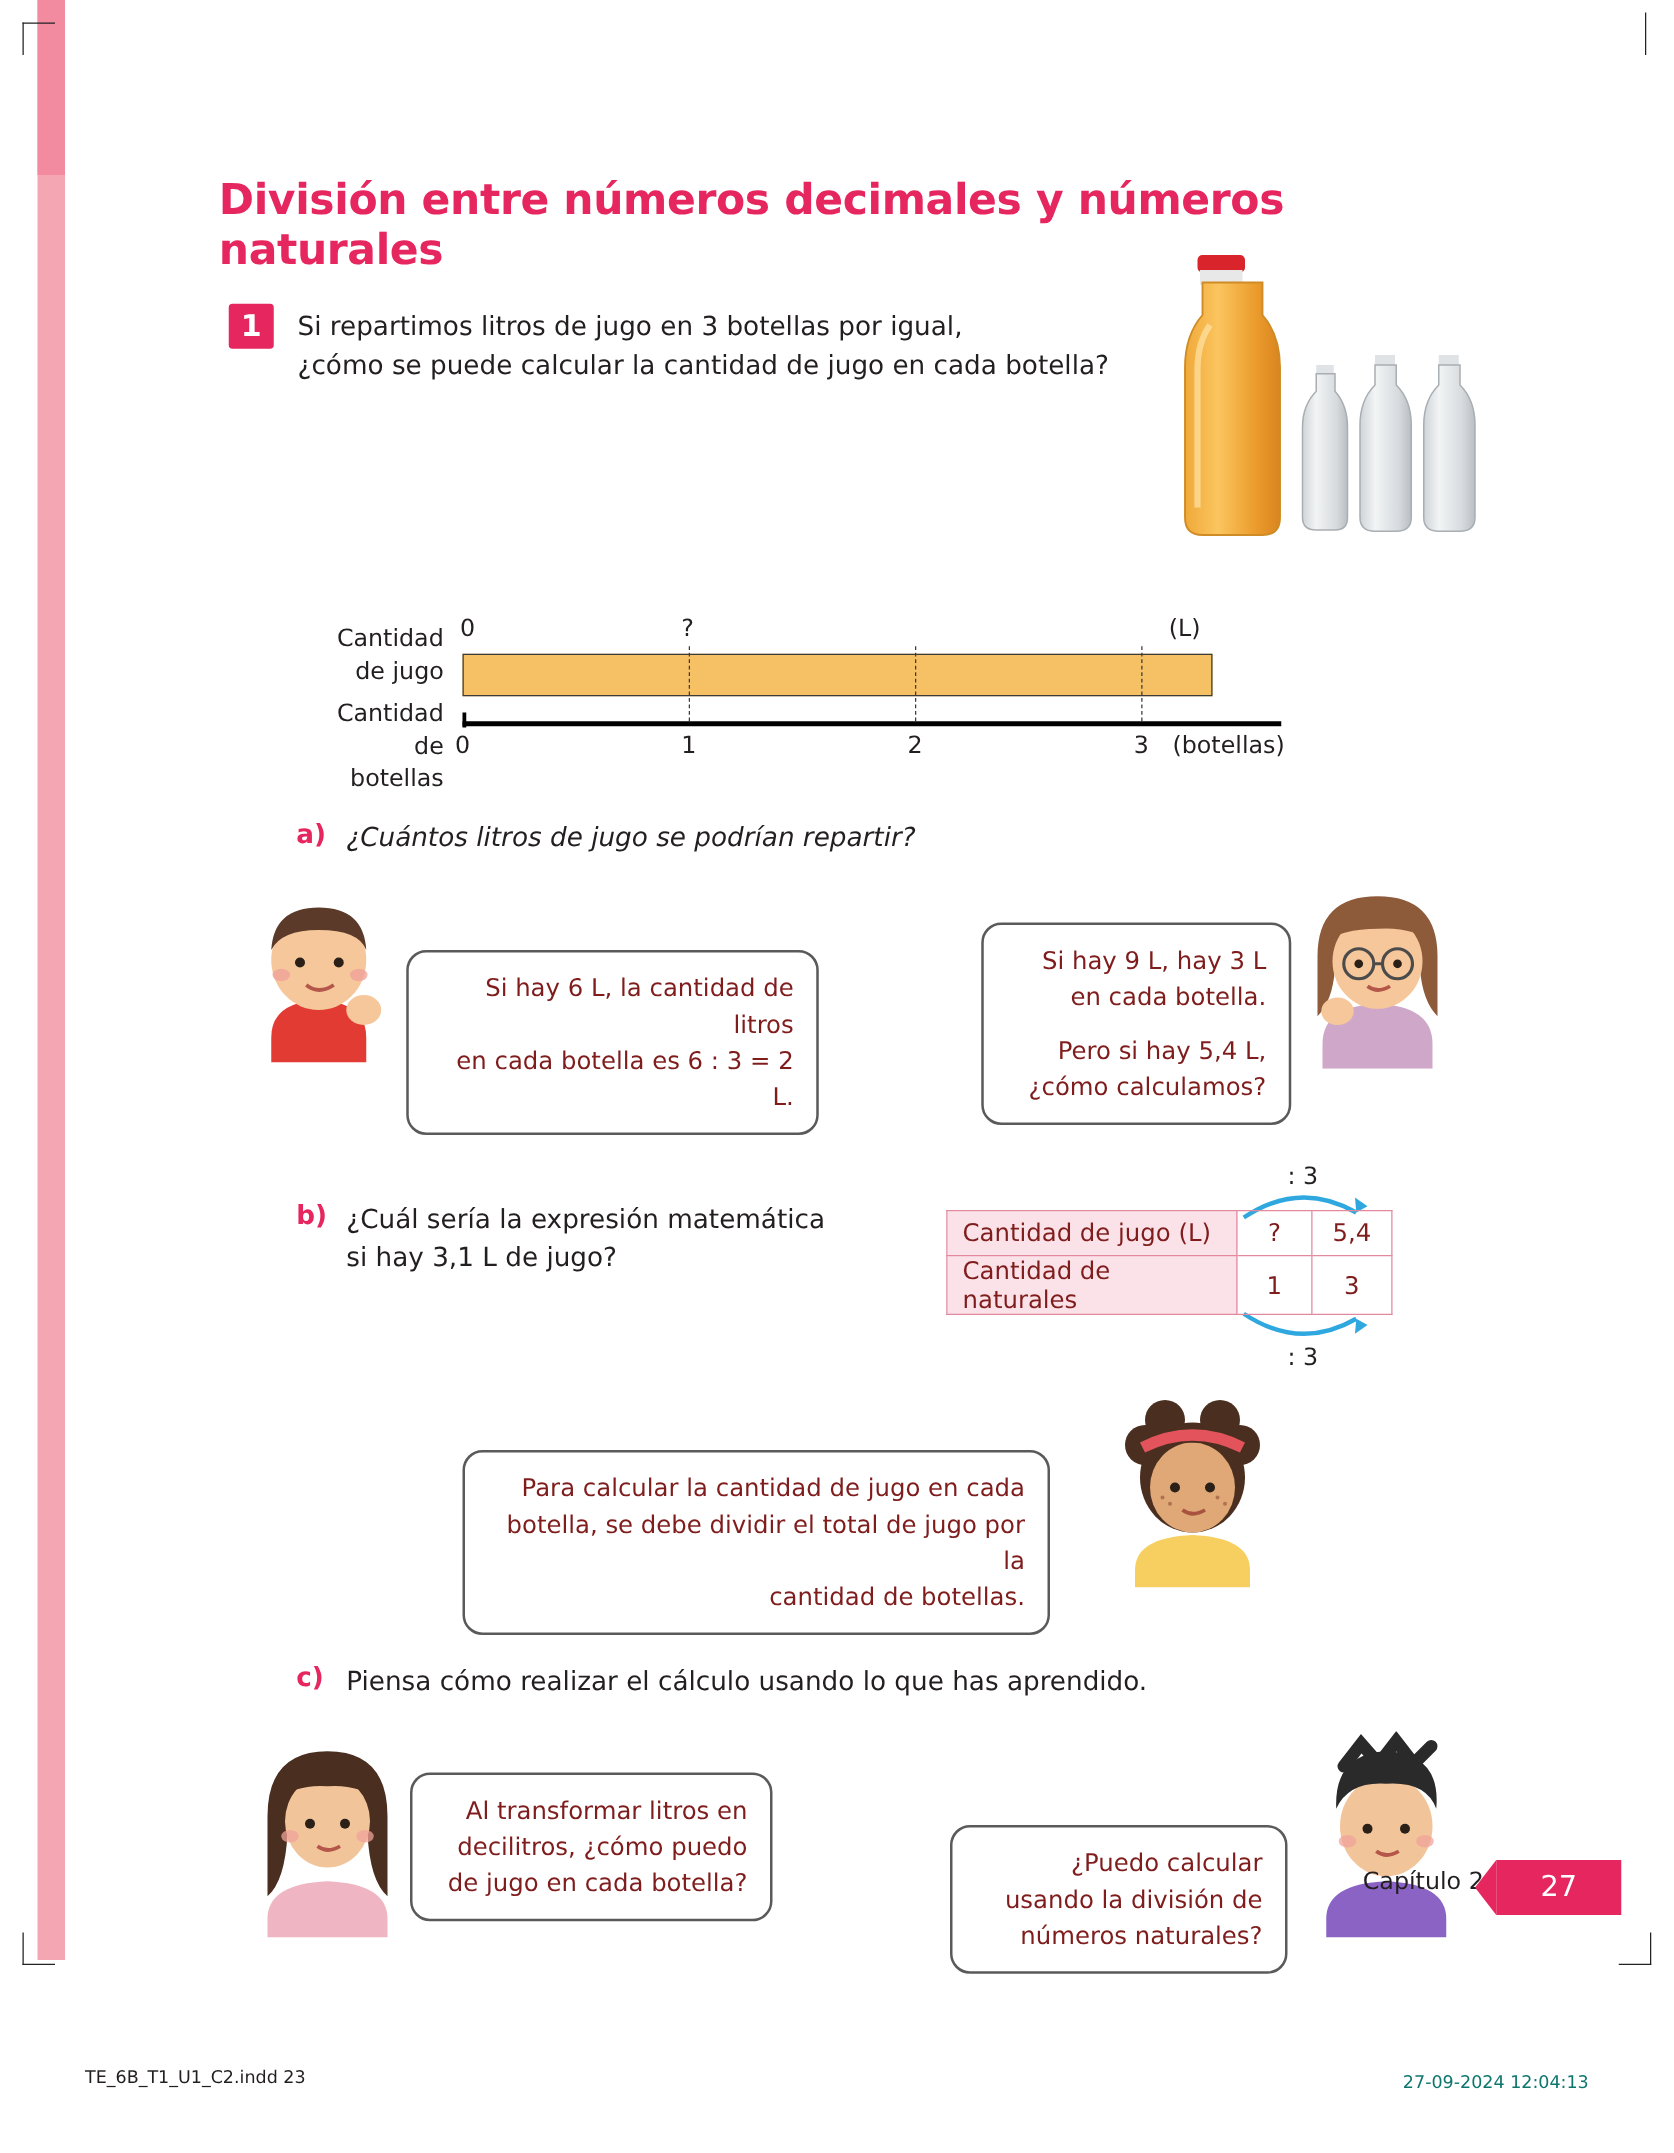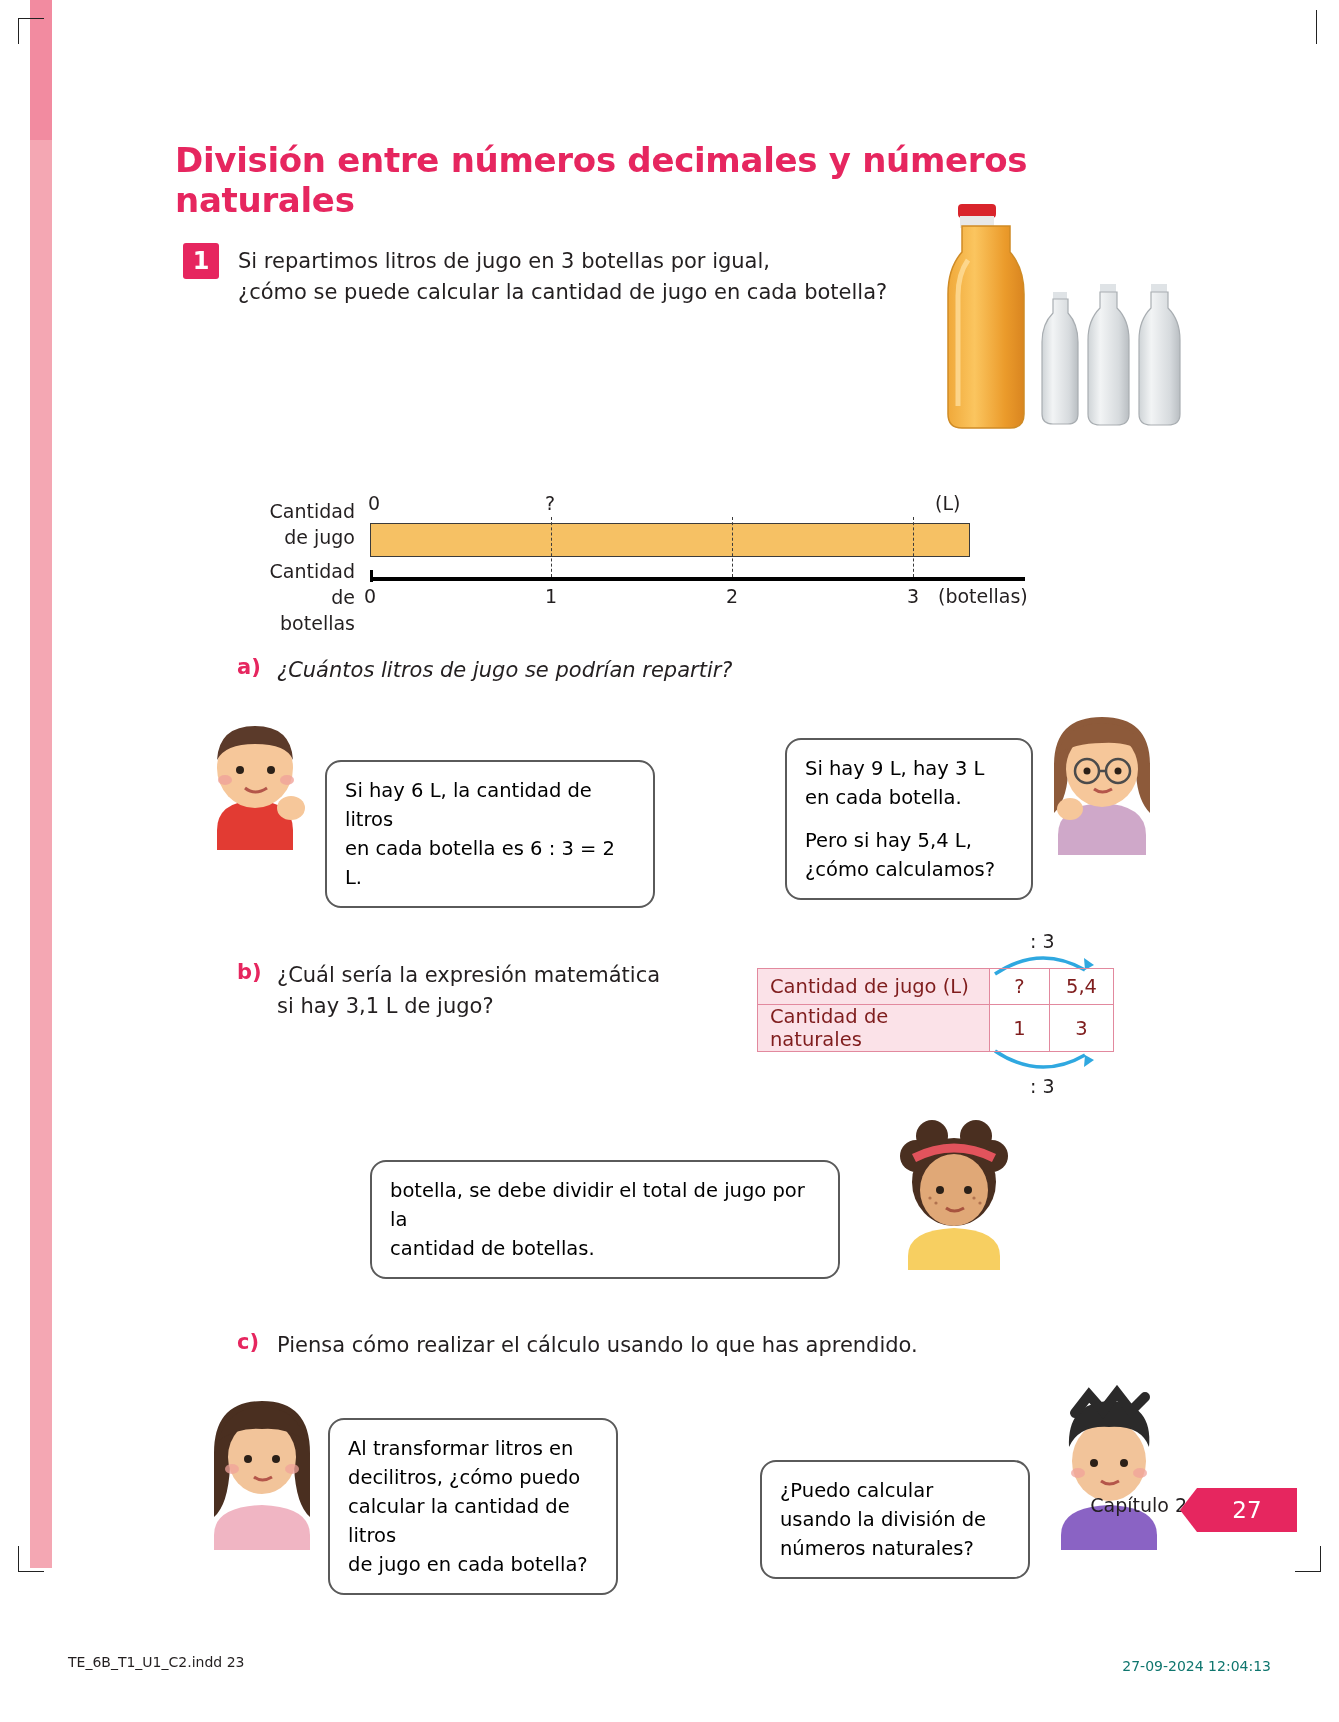--- a/index.html
+++ b/index.html
@@ -108,21 +108,22 @@
 
   
   .bubble {
     position: absolute;
     background: #fff;
     border: 2px solid #5a5a5a;
     border-radius: 16px;
     padding: 14px 18px;
     font-size: 19.5px;
     line-height: 29px;
-    color: #000000;
+    color: #7f1d1d;
+    text-align: right;
   }
   .bubble p { margin: 0; }
   .bubble p + p { margin-top: 14px; }
 
   
   .tbl {
     position: absolute;
     left: 757px; top: 968px;
     border-collapse: collapse;
     font-size: 19.5px;
@@ -330,20 +331,21 @@
   </tr>
   <tr>
     <td class="lbl">Cantidad de naturales</td>
     <td class="v1">1</td>
     <td class="v2">3</td>
   </tr>
 </tbody>
   </table>
 
 <div class="bubble" style="left:370px; top:1160px; width:470px;">
+  <p>Para calcular la cantidad de jugo en cada</p>
   <p style="margin-top:0">botella, se debe dividir el total de jugo por la</p>
   <p style="margin-top:0">cantidad de botellas.</p>
 </div>
 
 <div style="position:absolute; left:890px; top:1110px; width:130px; height:160px;">
   <svg width="130" height="160" viewBox="0 0 130 160">
     <path d="M18 146 Q18 120 64 118 Q110 120 110 146 L110 160 L18 160 Z" fill="#f7cf61"></path>
     <ellipse cx="64" cy="72" rx="42" ry="44" fill="#4a2f20"></ellipse>
     <circle cx="26" cy="46" r="16" fill="#4a2f20"></circle>
     <circle cx="102" cy="46" r="16" fill="#4a2f20"></circle>
@@ -375,21 +377,20 @@
     <circle cx="78" cy="74" r="4" fill="#2b2018"></circle>
     <path d="M56 92 Q64 98 74 92" stroke="#b4564a" stroke-width="3" fill="none"></path>
     <ellipse cx="34" cy="84" rx="7" ry="5" fill="#f0a39a" opacity="0.75"></ellipse>
     <ellipse cx="94" cy="84" rx="7" ry="5" fill="#f0a39a" opacity="0.75"></ellipse>
   </svg>
 </div>
 
 <div class="bubble" style="left:328px; top:1418px; width:290px;">
   <p>Al transformar litros en</p>
   <p style="margin-top:0">decilitros, ¿cómo puedo</p>
-  <p style="margin-top:0">calcular la cantidad de litros</p>
   <p style="margin-top:0">de jugo en cada botella?</p>
 </div>
 
 <div class="bubble" style="left:760px; top:1430px; width:270px;margin-top:30px;">
   <p>¿Puedo calcular</p>
   <p style="margin-top:0">usando la división de</p>
   <p style="margin-top:0">números naturales?</p>
 </div>
 
 <div style="position:absolute; left:1045px; top:1385px; width:130px; height:165px;">

